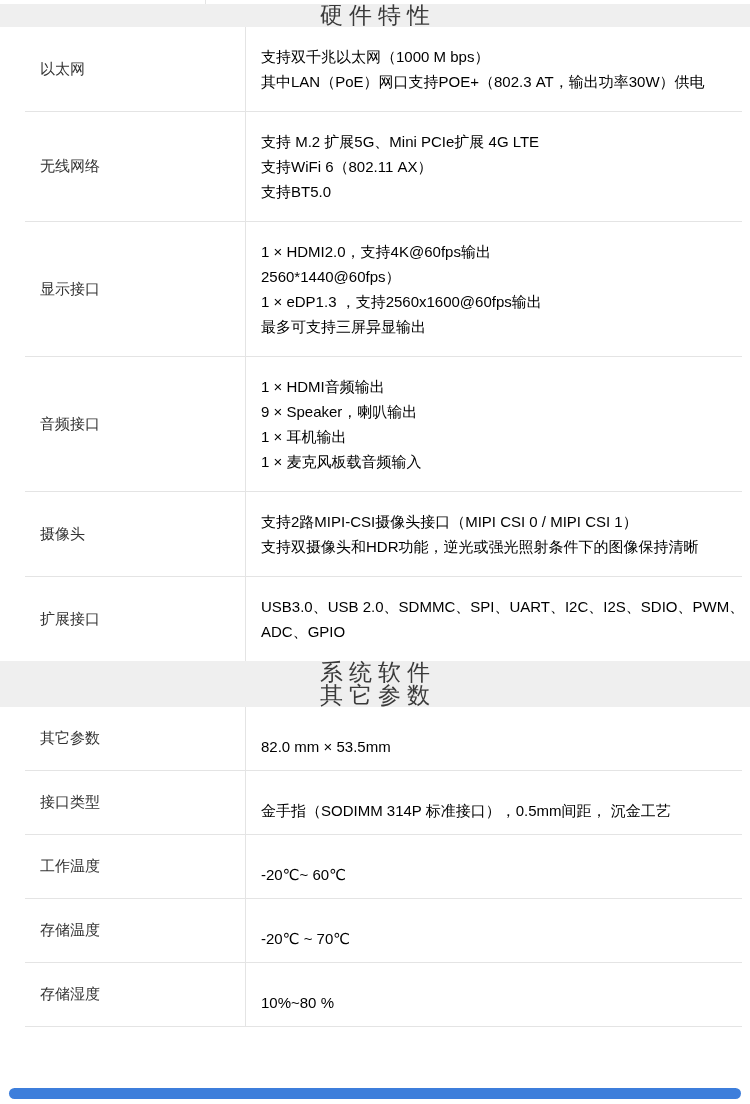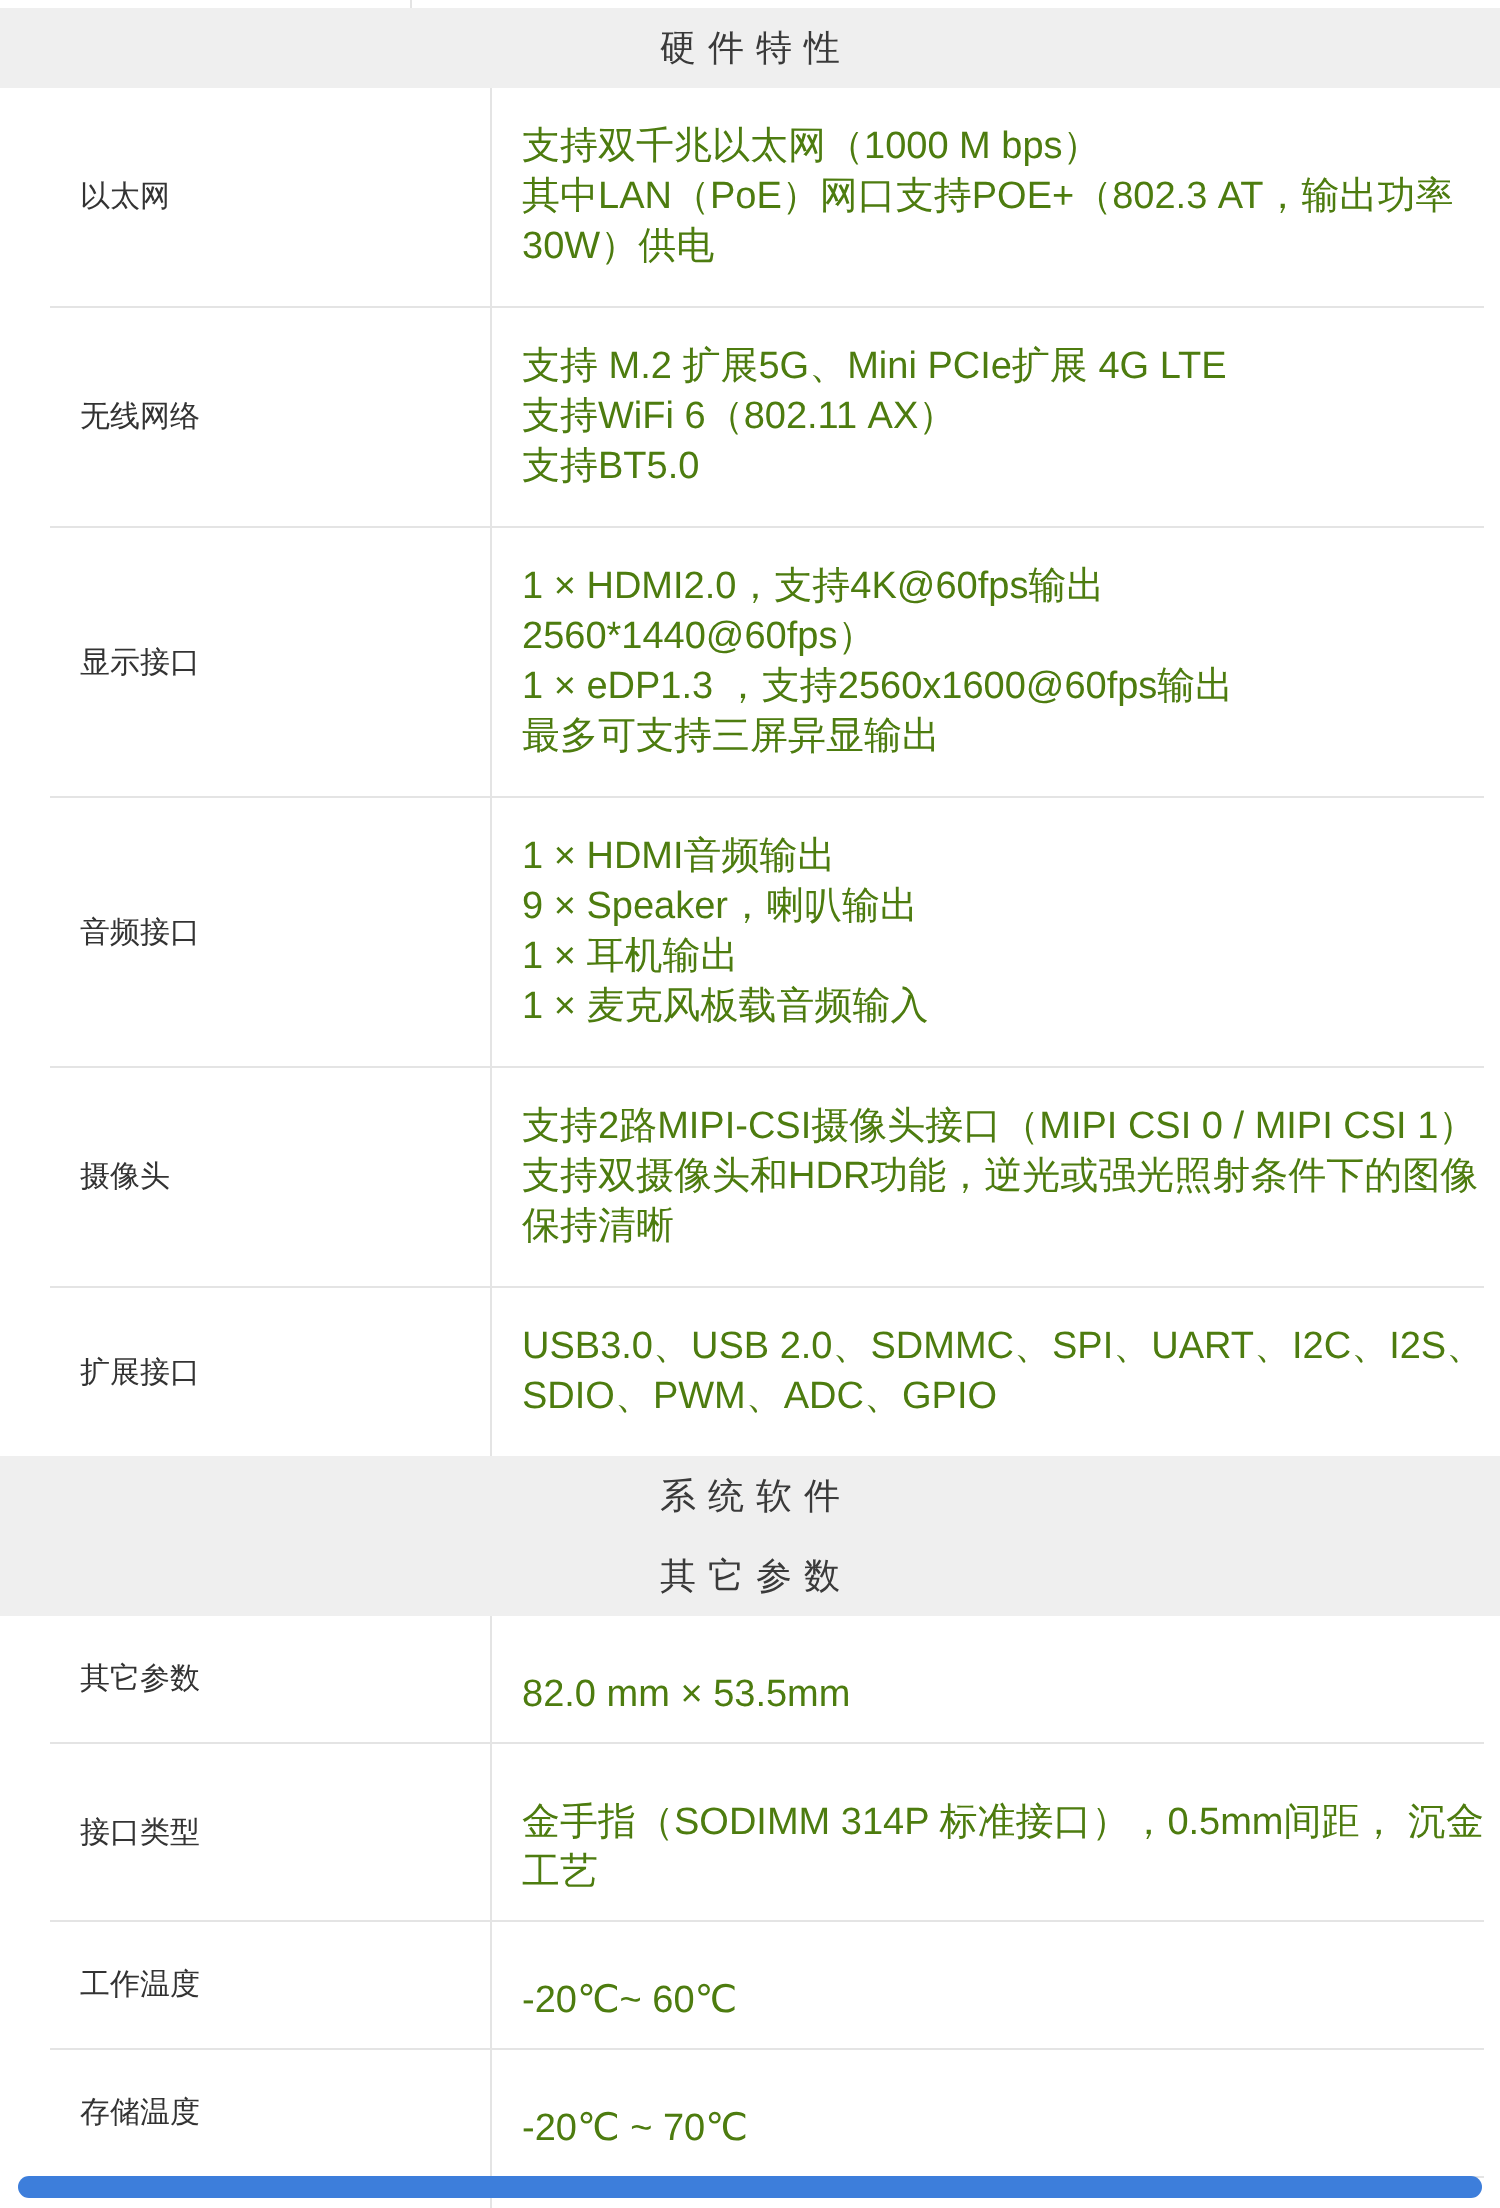--- a/index.html
+++ b/index.html
@@ -22,26 +22,26 @@
   .top-strip::before {
     content: "";
     position: absolute;
     left: 205px;
     top: 0;
     bottom: 0;
     width: 1px;
     background: var(--divider, #e4e4e4);
   }
   .section-header {
-    height: 40px;
+    height: 23px;
     background: var(--header-bg, #efefef);
     display: flex;
     align-items: center;
     justify-content: center;
-    font-size: 18px;
+    font-size: 23px;
     letter-spacing: 6px;
     text-indent: 6px;
     color: #3a3a3a;
     font-family: Liberation Serif, serif;
   }
   .spec-row {
     display: flex;
     align-items: stretch;
   }
   .label-cell {
@@ -51,22 +51,22 @@
     padding-left: 40px;
     display: flex;
     align-items: center;
     font-size: 15px;
     color: #333333;
     flex-shrink: 0;
   }
   .value-cell {
     flex: 1;
     padding: 17px 4px 17px 15px;
-    font-size: 19px;
-    color: #4d7c0f;
+    font-size: 15px;
+    color: #000000;
     min-width: 0;
   }
   .value-line {
     line-height: 25px;
   }
   .sep {
     height: 1px;
     background: var(--divider, #e4e4e4);
     margin: 0 8px 0 25px;
   }

